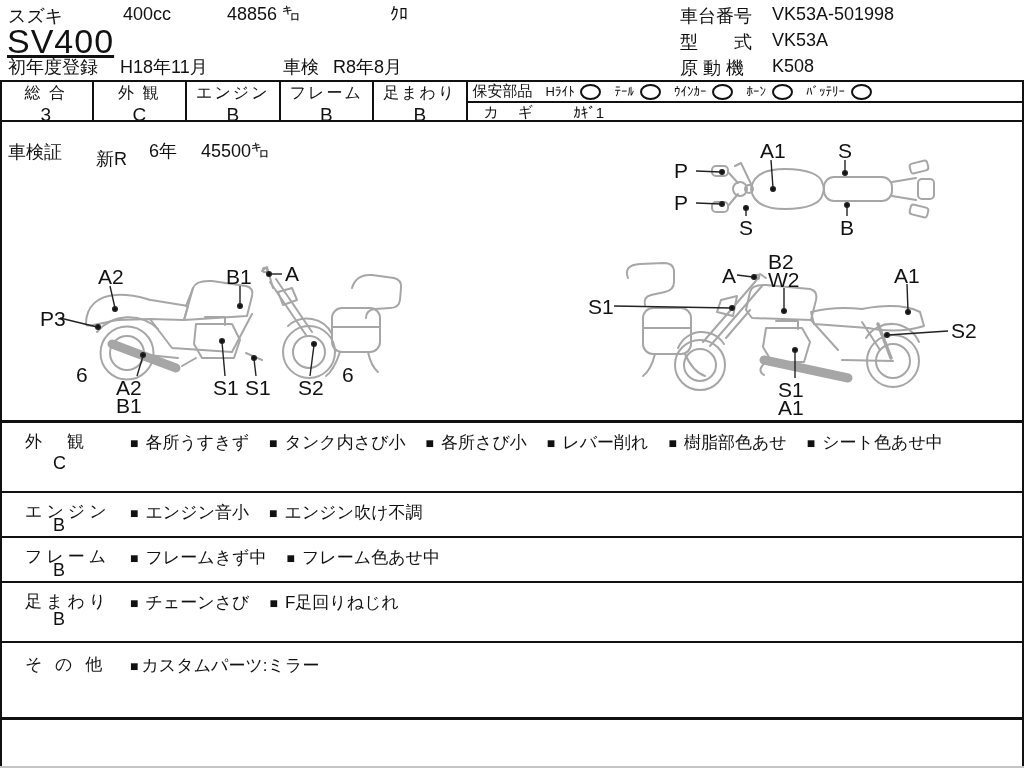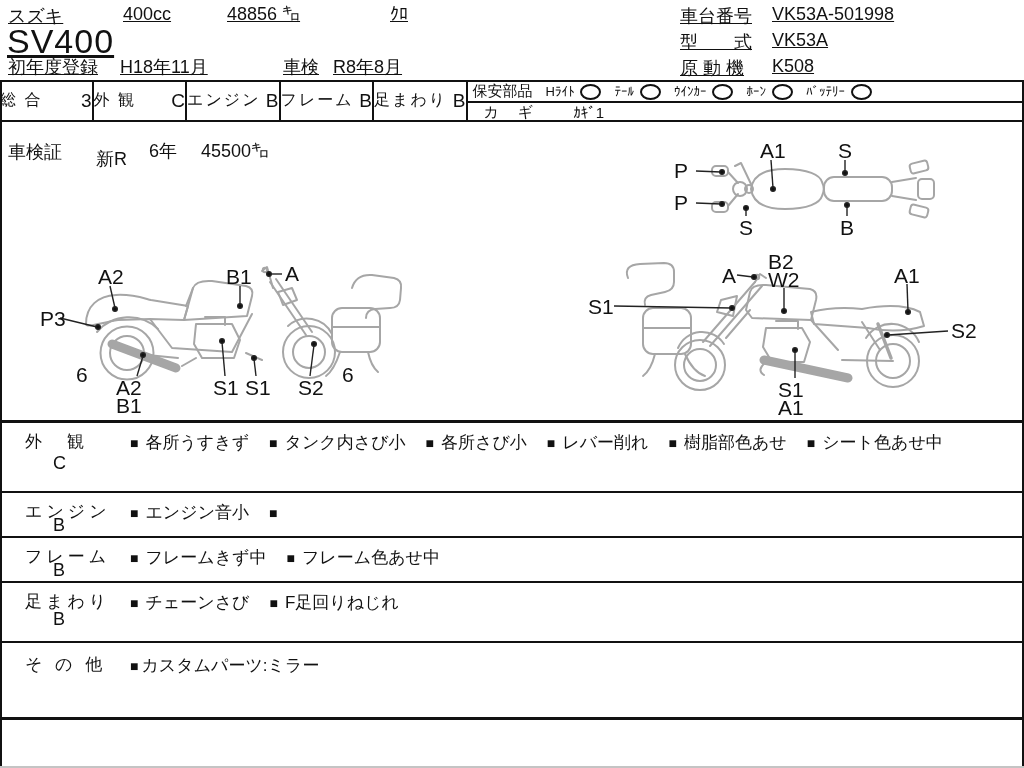--- a/index.html
+++ b/index.html
@@ -3,33 +3,33 @@
 <meta charset="utf-8">
 <style>
   html,body{margin:0;padding:0;background:#e8e8e8;}
   .sheet{
     position:relative;width:1024px;height:768px;background:#ffffff;
     font-family:"Liberation Sans","DejaVu Sans",sans-serif;color:#111;
     overflow:hidden;margin:0 auto;
   }
   .abs{position:absolute;}
   
-  .hdr-text{font-size:18px;white-space:nowrap;text-decoration:underline;}
+  .hdr-text{font-size:18px;white-space:nowrap;}
   .model{font-size:34px;letter-spacing:1px;text-decoration:underline;}
   .hdr-row{display:flex;}
   .hdr-label{display:inline-block;width:92px;margin-left:12px;}
   
   .grade-bar{
     position:absolute;left:0;top:80px;width:1024px;height:42px;
     border-top:2px solid #111;border-bottom:2px solid #111;box-sizing:border-box;
     display:flex;
   }
   .grade-cell{
     width:93.5px;border-right:2px solid #111;box-sizing:border-box;
-    display:flex;flex-direction:row;align-items:center;justify-content:space-between;
+    display:flex;flex-direction:column;align-items:center;justify-content:space-between;
     padding:1px 0 2px 0;
   }
   .grade-cell .glabel{font-size:16px;letter-spacing:2px;}
   .grade-cell .gvalue{font-size:19px;}
   .safety-box{flex:1;display:flex;flex-direction:column;}
   .safety-row{
     height:21px;border-bottom:2px solid #111;box-sizing:border-box;
     display:flex;align-items:center;padding-left:5px;font-size:15px;white-space:nowrap;
   }
   .key-row{flex:1;display:flex;align-items:center;padding-left:16px;font-size:15px;}
@@ -351,20 +351,21 @@
     <div class="sec-row" style="height:45px;">
       <span class="sec-label">エンジン</span>
       <span class="sec-grade" style="top:22px;">B</span>
       <div class="sec-items">
         <span class="sec-item">
             <span class="blt">■</span>
             <span>エンジン音小</span>
           </span>
         <span class="sec-item">
             <span class="blt">■</span>
+            <span>エンジン吹け不調</span>
           </span>
       </div>
     </div>
 
     <div class="sec-row" style="height:45px;">
       <span class="sec-label">フレーム</span>
       <span class="sec-grade" style="top:22px;">B</span>
       <div class="sec-items">
         <span class="sec-item">
             <span class="blt">■</span>

